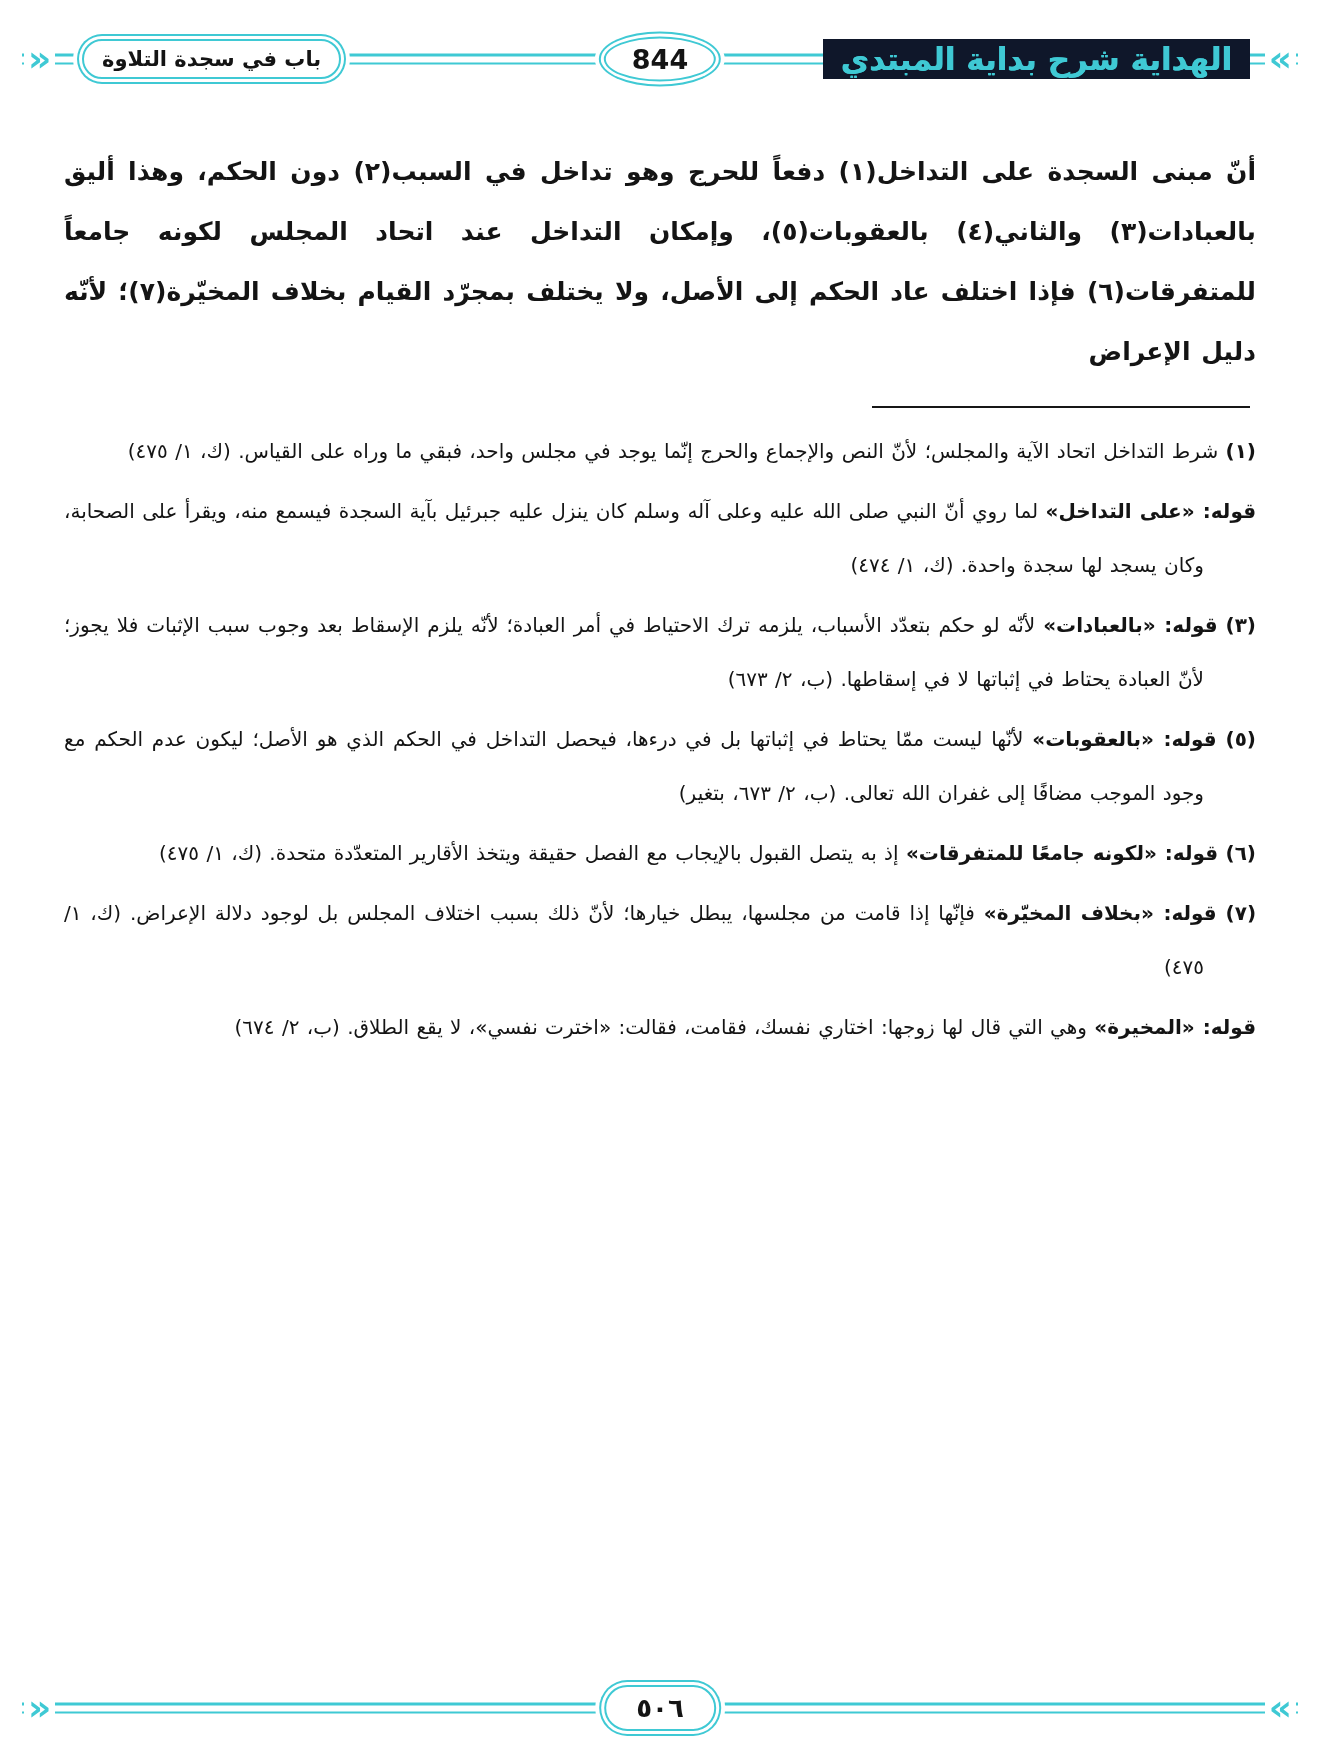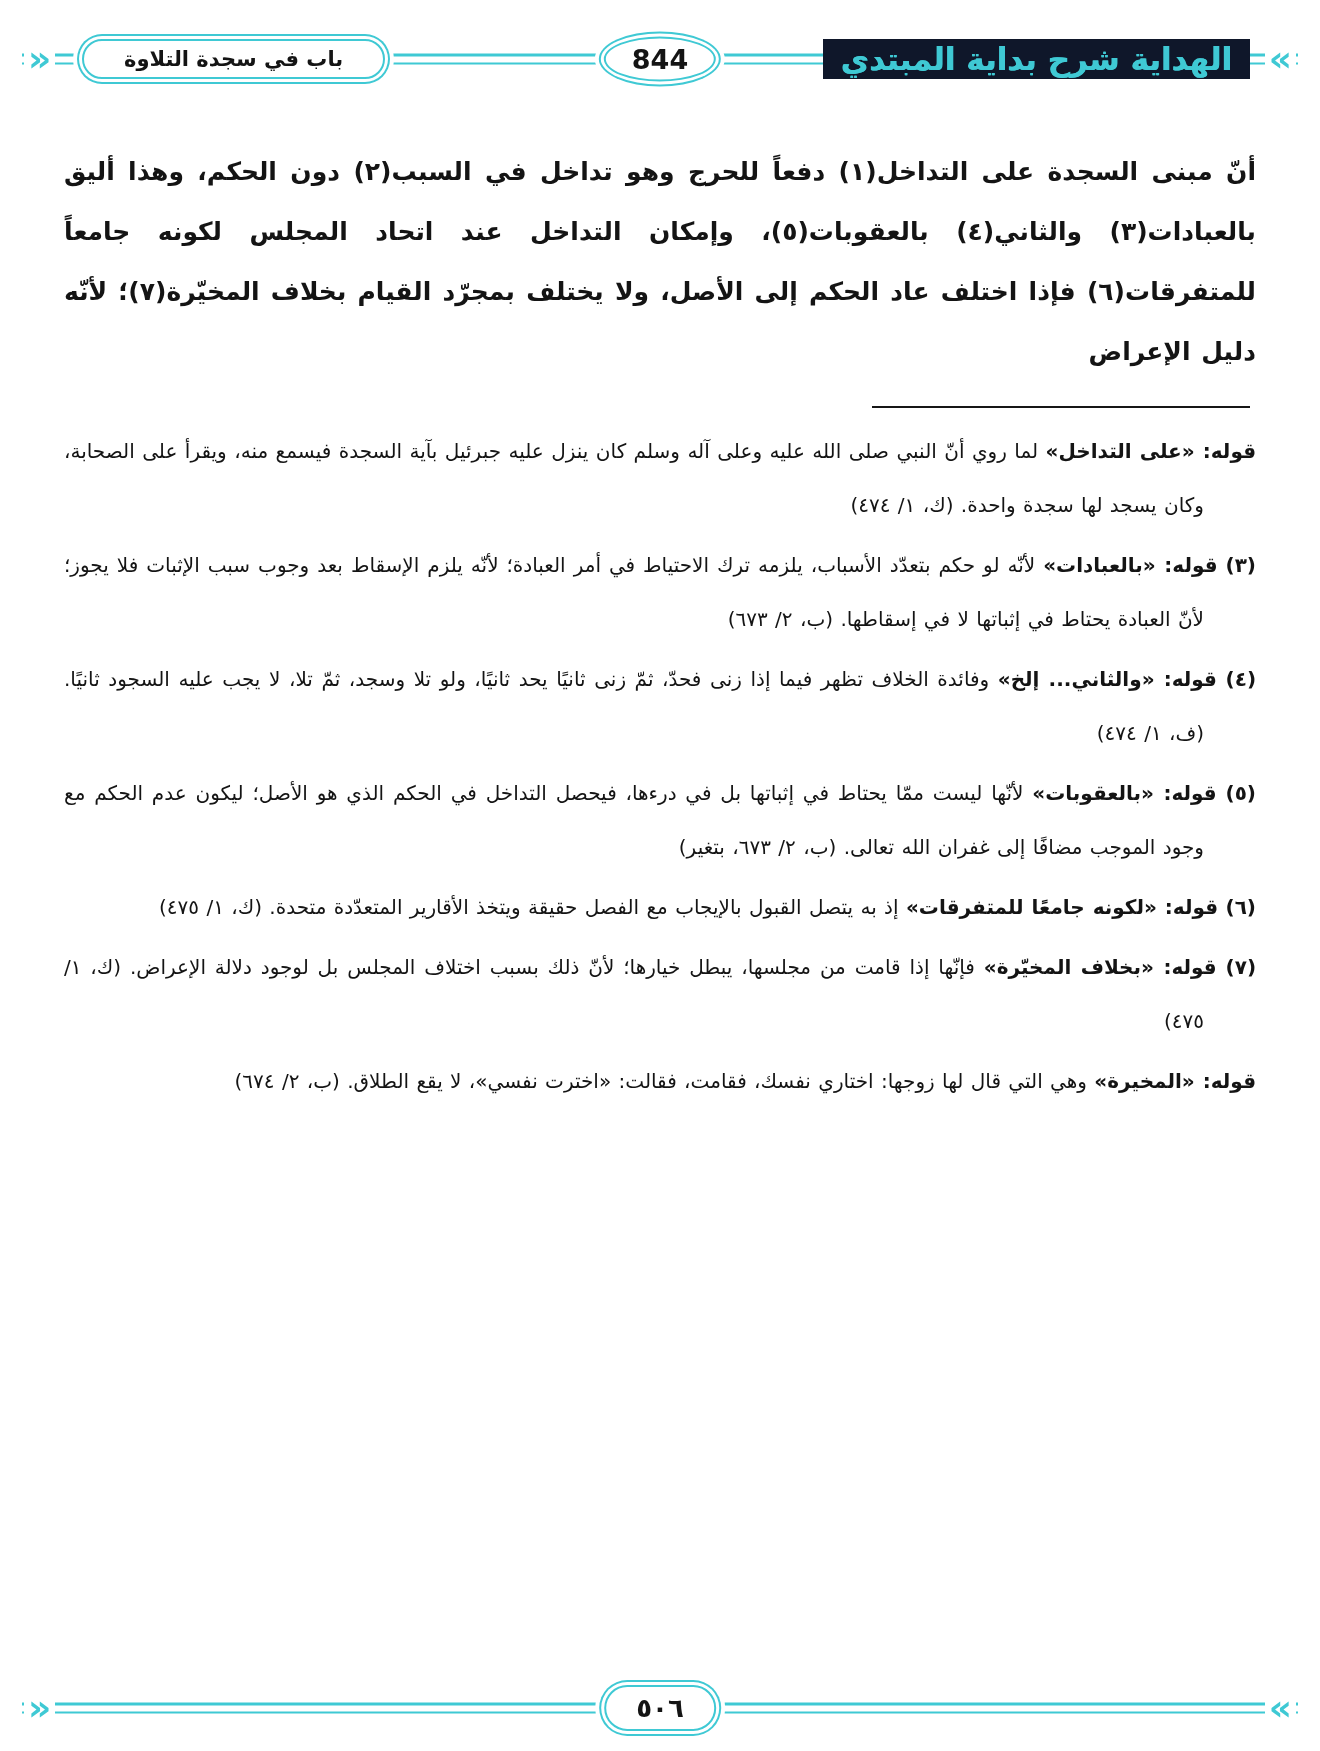--- a/index.html
+++ b/index.html
@@ -39,21 +39,21 @@
   .page-oval{
     position:absolute;left:50%;top:50%;transform:translate(-50%,-50%);
     background:#fff;border:2px solid var(--accent);border-radius:50%;
     box-shadow:0 0 0 3px #fff,0 0 0 5px var(--accent),0 0 0 9px #fff;
     padding:5px 26px;font-size:27px;font-weight:700;white-space:nowrap;
   }
   .cartouche{
     position:absolute;left:66px;top:50%;transform:translateY(-50%);
     background:#fff;border:2px solid var(--accent);border-radius:24px;
     box-shadow:0 0 0 3px #fff,0 0 0 5px var(--accent),0 0 0 9px #fff;
-    padding:6px 40px;font-size:21px;font-weight:700;white-space:nowrap;
+    padding:6px 18px;font-size:21px;font-weight:700;white-space:nowrap;
     direction:rtl;
   }
 
   
   .content{
     direction:rtl;padding:0 64px;margin-top:52px;
   }
   .main-text{
     font-size:25px;font-weight:600;line-height:2.4;
     text-align:justify;word-spacing:2px;
@@ -97,23 +97,23 @@
     </div>
   </header>
 
   <main class="content" dir="rtl" lang="ar">
 
     <p class="main-text">أنّ مبنى السجدة على التداخل(١) دفعاً للحرج وهو تداخل في السبب(٢) دون الحكم، وهذا أليق بالعبادات(٣) والثاني(٤) بالعقوبات(٥)، وإمكان التداخل عند اتحاد المجلس لكونه جامعاً للمتفرقات(٦) فإذا اختلف عاد الحكم إلى الأصل، ولا يختلف بمجرّد القيام بخلاف المخيّرة(٧)؛ لأنّه دليل الإعراض</p>
 
     <div class="fn-sep"></div>
 
     <section class="footnotes">
+      <p class="footnote"><span class="fn-b">(١)</span> <span class="fn-b"></span> <span class="fn-t">شرط التداخل اتحاد الآية والمجلس؛ لأنّ النص والإجماع والحرج إنّما يوجد في مجلس واحد، فبقي ما وراه على القياس. (ك، ١/ ٤٧٥)</span></p>
       <p class="footnote"><span class="fn-b"></span> <span class="fn-b">قوله: «على التداخل»</span> <span class="fn-t">لما روي أنّ النبي صلى الله عليه وعلى آله وسلم كان ينزل عليه جبرئيل بآية السجدة فيسمع منه، ويقرأ على الصحابة، وكان يسجد لها سجدة واحدة. (ك، ١/ ٤٧٤)</span></p>
       <p class="footnote"><span class="fn-b">(٣)</span> <span class="fn-b">قوله: «بالعبادات»</span> <span class="fn-t">لأنّه لو حكم بتعدّد الأسباب، يلزمه ترك الاحتياط في أمر العبادة؛ لأنّه يلزم الإسقاط بعد وجوب سبب الإثبات فلا يجوز؛ لأنّ العبادة يحتاط في إثباتها لا في إسقاطها. (ب، ٢/ ٦٧٣)</span></p>
-      <p class="footnote"><span class="fn-b">(٤)</span> <span class="fn-b">قوله: «والثاني... إلخ»</span> <span class="fn-t">وفائدة الخلاف تظهر فيما إذا زنى فحدّ، ثمّ زنى ثانيًا يحد ثانيًا، ولو تلا وسجد، ثمّ تلا، لا يجب عليه السجود ثانيًا. (ف، ١/ ٤٧٤)</span></p>
       <p class="footnote"><span class="fn-b">(٥)</span> <span class="fn-b">قوله: «بالعقوبات»</span> <span class="fn-t">لأنّها ليست ممّا يحتاط في إثباتها بل في درءها، فيحصل التداخل في الحكم الذي هو الأصل؛ ليكون عدم الحكم مع وجود الموجب مضافًا إلى غفران الله تعالى. (ب، ٢/ ٦٧٣، بتغير)</span></p>
       <p class="footnote"><span class="fn-b">(٦)</span> <span class="fn-b">قوله: «لكونه جامعًا للمتفرقات»</span> <span class="fn-t">إذ به يتصل القبول بالإيجاب مع الفصل حقيقة ويتخذ الأقارير المتعدّدة متحدة. (ك، ١/ ٤٧٥)</span></p>
       <p class="footnote"><span class="fn-b">(٧)</span> <span class="fn-b">قوله: «بخلاف المخيّرة»</span> <span class="fn-t">فإنّها إذا قامت من مجلسها، يبطل خيارها؛ لأنّ ذلك بسبب اختلاف المجلس بل لوجود دلالة الإعراض. (ك، ١/ ٤٧٥)</span></p>
       <p class="footnote"><span class="fn-b"></span> <span class="fn-b">قوله: «المخيرة»</span> <span class="fn-t">وهي التي قال لها زوجها: اختاري نفسك، فقامت، فقالت: «اخترت نفسي»، لا يقع الطلاق. (ب، ٢/ ٦٧٤)</span></p>
     </section>
   </main>
 
   <footer class="band bottom-band">
     <div class="band-lines"></div>
     <span class="band-end end-right">«</span>

